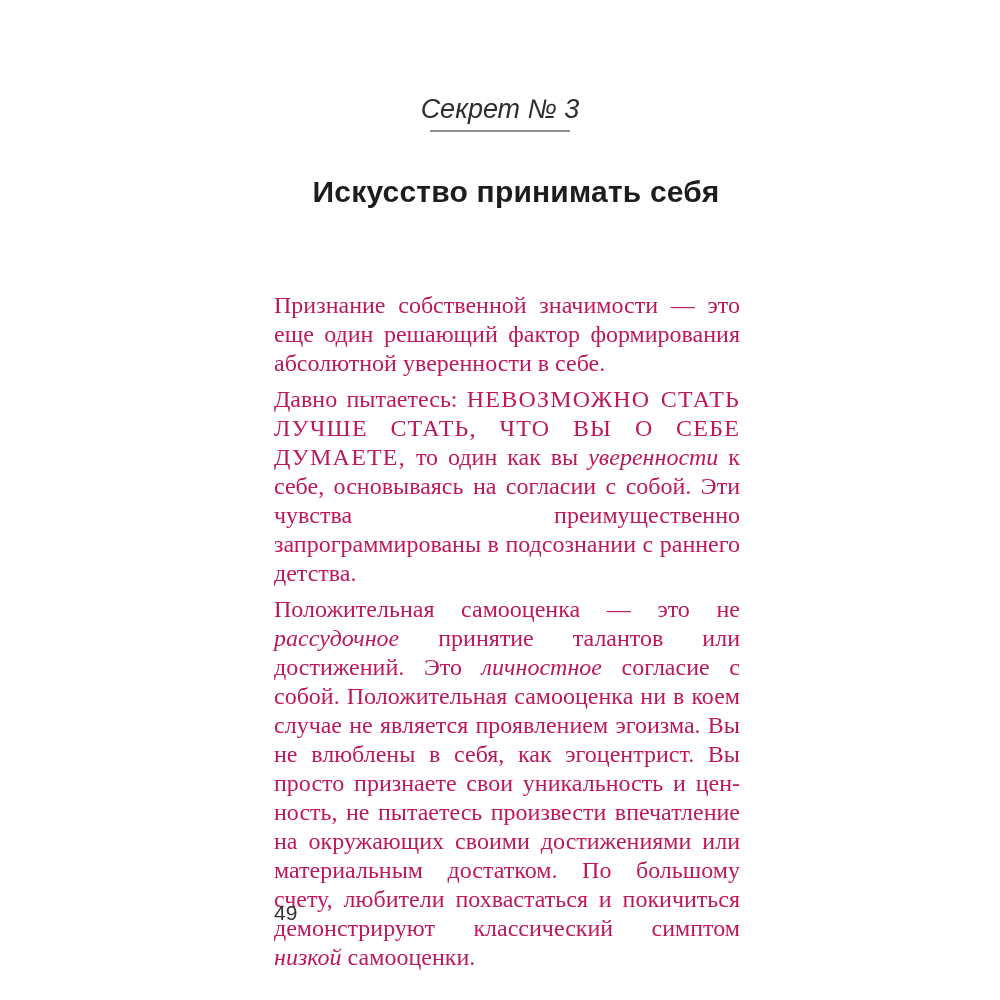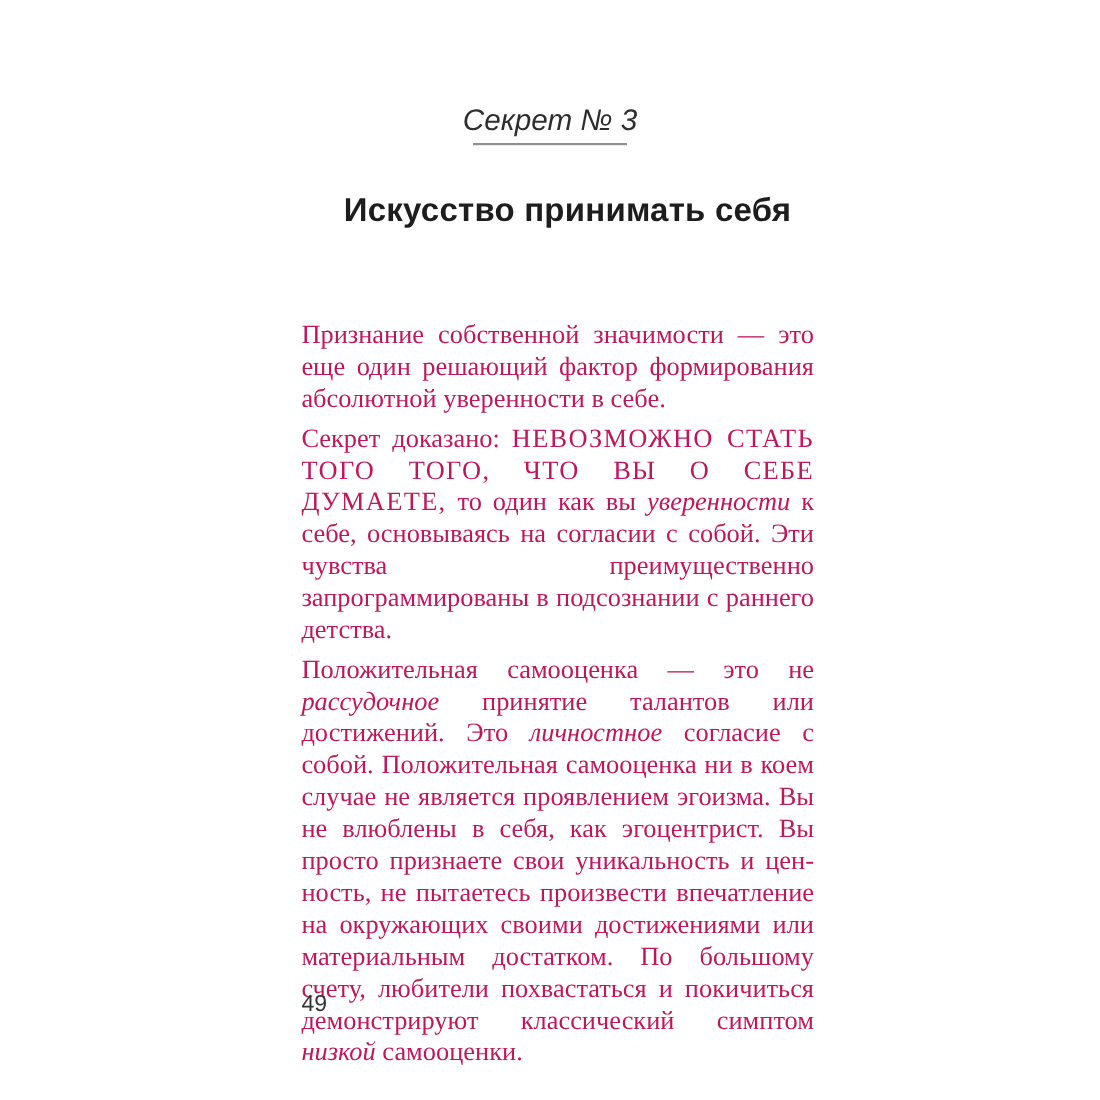--- a/index.html
+++ b/index.html
@@ -87,19 +87,19 @@
 
   <div class="kicker-wrap">
     <div class="kicker">Секрет № 3</div>
     <div class="kicker-rule"></div>
   </div>
 
   <h1 class="title">Искусство принимать себя</h1>
 
   <div class="body-text">
       <p class="para"><span class="seg-normal">Признание собственной значимости — это еще один решающий фактор формирования абсолют­ной уверенности в себе.</span></p>
-      <p class="para"><span class="seg-normal">Секрет доказано: </span><span class="seg-caps">НЕВОЗМОЖНО СТАТЬ ТОГО ТОГО, ЧТО ВЫ О СЕБЕ ДУМАЕТЕ,</span><span class="seg-normal"> то один как вы </span><span class="seg-italic">уверенности</span><span class="seg-normal"> к себе, основываясь на согласии с собой. Эти чувства преимущественно запрограммированы в подсознании с раннего детства.</span></p>
+      <p class="para"><span class="seg-normal">Давно пытаетесь: </span><span class="seg-caps">НЕВОЗМОЖНО СТАТЬ ЛУЧШЕ СТАТЬ, ЧТО ВЫ О СЕБЕ ДУМАЕТЕ,</span><span class="seg-normal"> то один как вы </span><span class="seg-italic">уверенности</span><span class="seg-normal"> к себе, основываясь на согласии с собой. Эти чувства преимущественно запрограммированы в подсознании с раннего детства.</span></p>
       <p class="para"><span class="seg-normal">Положительная самооценка — это не </span><span class="seg-italic">рассудочное</span><span class="seg-normal"> принятие талантов или достижений. Это </span><span class="seg-italic">лич­ностное</span><span class="seg-normal"> согласие с собой. Положительная само­оценка ни в коем случае не является проявлением эгоизма. Вы не влюблены в себя, как эгоцентрист. Вы просто признаете свои уникальность и цен­ность, не пытаетесь произвести впечатление на окружающих своими достижениями или матери­альным достатком. По большому счету, любители похвастаться и покичиться демонстрируют клас­сический симптом </span><span class="seg-italic">низкой</span><span class="seg-normal"> самооценки.</span></p>
     </div>
 
   <div class="page-number">49</div>
 
 </div>
 
 </body></html>

